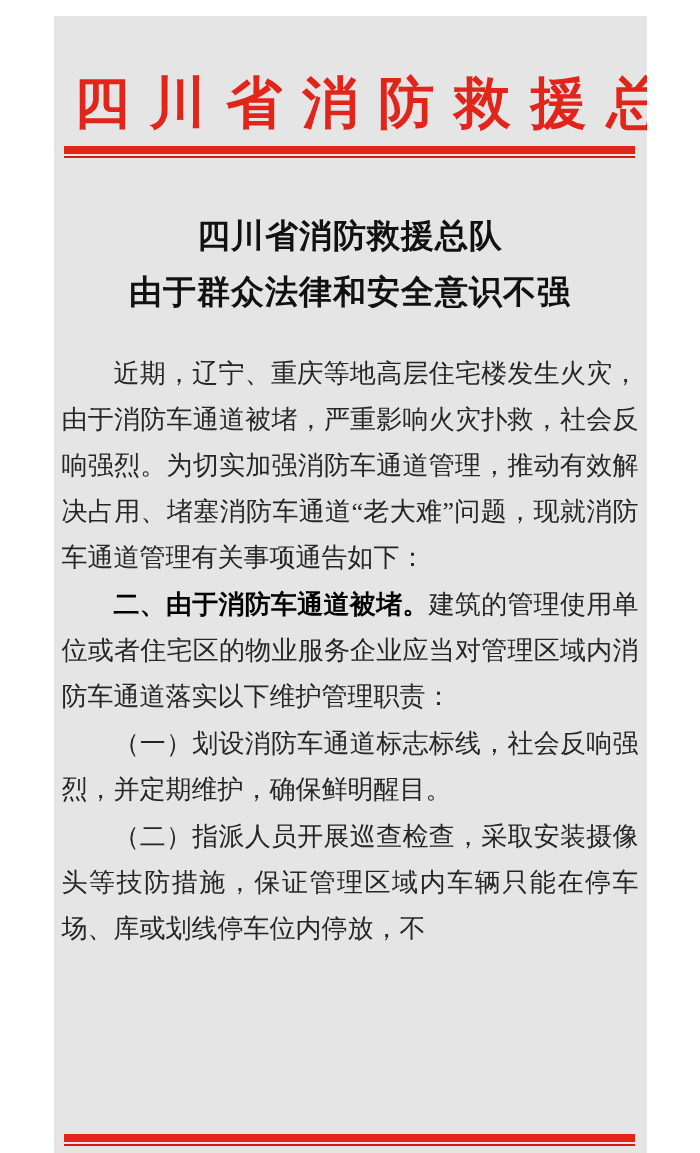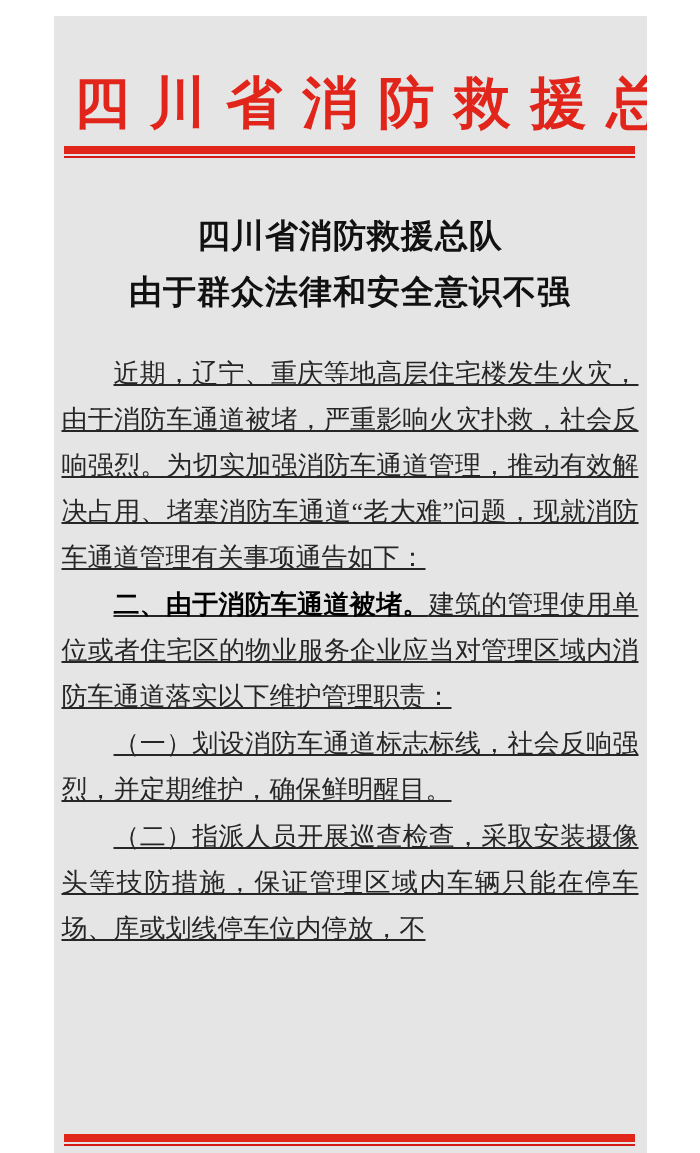--- a/index.html
+++ b/index.html
@@ -58,21 +58,20 @@
     font-size: 26px;
     line-height: 46px;
     text-align: justify;
     text-justify: inter-character;
     color: #262626;
   }
   .body-text p {
     margin: 0;
     padding: 0;
     text-indent: 2em;
-    text-decoration: underline;
   }
   .lead {
     font-weight: bold;
     color: #000000;
     font-family: "Liberation Sans", "DejaVu Sans", sans-serif;
   }
 </style>
 </head>
 <body>
 

